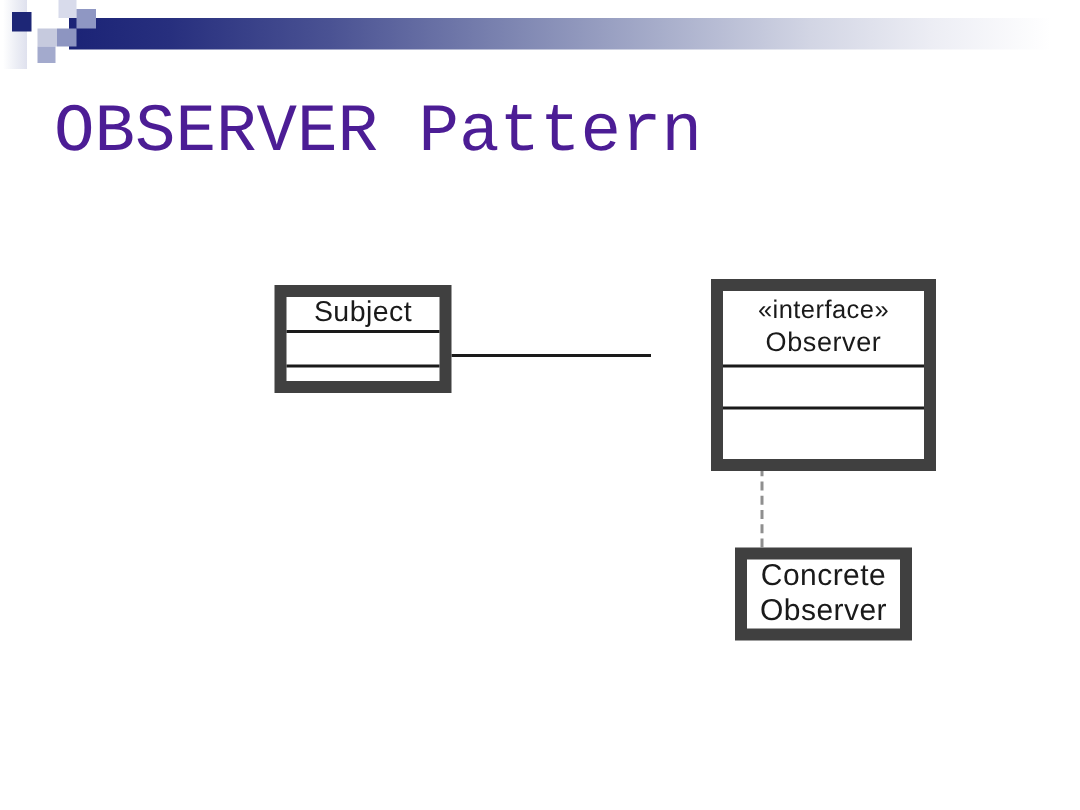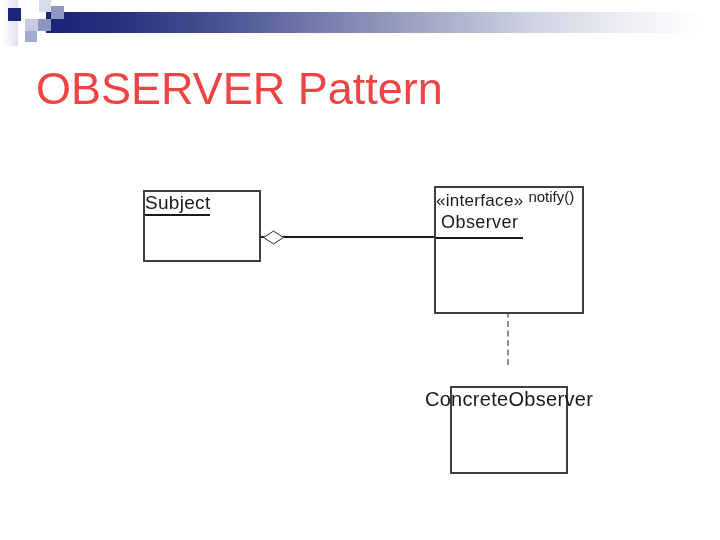--- a/index.html
+++ b/index.html
@@ -29,31 +29,32 @@
   .sq-a    { left: 39px; top: 0;    width: 12px; height: 12px; background: #d8dbeb; }
   .sq-b    { left: 51px; top: 6px;  width: 13px; height: 13px; background: #8f97c3; }
   .sq-c    { left: 25px; top: 19px; width: 13px; height: 12px; background: #c6cade; }
   .sq-d    { left: 38px; top: 19px; width: 13px; height: 12px; background: #8d95c1; }
   .sq-e    { left: 25px; top: 31px; width: 12px; height: 11px; background: #a3aacd; }
 
   
   .slide-title {
     position: absolute; left: 36px; top: 66px;
     font-size: 45px; line-height: 46px; font-weight: 400;
-    color: #ef4444; white-space: nowrap;
+    color: #4c1d95; white-space: nowrap; font-family: Liberation Mono, monospace;
   }
 
   
   .uml-box {
     position: absolute;
-    border: 2px solid #404040;
+    border: 8px solid #404040;
     background: #ffffff;
     box-sizing: border-box;
     display: flex;
-    flex-direction: row;
+    flex-direction: column;
+    margin-left: 40px;
   }
   .uml-box .rule { border-bottom: 2px solid #1a1a1a; }
 
   .subject-box { left: 143px; top: 190px; width: 118px; height: 72px; }
   .subject-box .name-row {
     height: 22px; line-height: 21px; text-align: center;
     font-size: 19px; letter-spacing: 0.3px;
   }
   .subject-box .empty-row { height: 21px; }
   .subject-box .method-row {
@@ -65,21 +66,21 @@
     height: 47px; text-align: center; padding-top: 2px;
   }
   .observer-box .stereotype { font-size: 17px; line-height: 21px; letter-spacing: 0.3px; }
   .observer-box .iface-name { font-size: 18px; line-height: 22px; letter-spacing: 0.4px; }
   .observer-box .empty-row { height: 26px; }
   .observer-box .method-row {
     flex: 1; font-size: 15px; line-height: 18px; padding-left: 5px;
   }
 
   .concrete-box {
-    left: 450px; top: 386px; width: 118px; height: 88px;
+    left: 450px; top: 365px; width: 118px; height: 62px;
     justify-content: center; text-align: center;
     font-size: 20px; line-height: 23px; letter-spacing: 0.3px;
   }
 
   
   .assoc-line {
     position: absolute; left: 261px; top: 236px; width: 173px; height: 2px;
     background: #1a1a1a;
   }
   .diamond {
@@ -123,21 +124,20 @@
     <div class="name-row rule">Subject</div>
     <div class="empty-row rule"></div>
   </div>
 
   <div class="uml-box observer-box">
     <div class="name-row rule">
       <div class="stereotype">«interface»</div>
       <div class="iface-name">Observer</div>
     </div>
     <div class="empty-row rule"></div>
-    <div class="method-row">notify()</div>
   </div>
 
   <div class="uml-box concrete-box">
     <div>Concrete</div>
     <div>Observer</div>
   </div>
 
 </div>
 
 </body></html>

